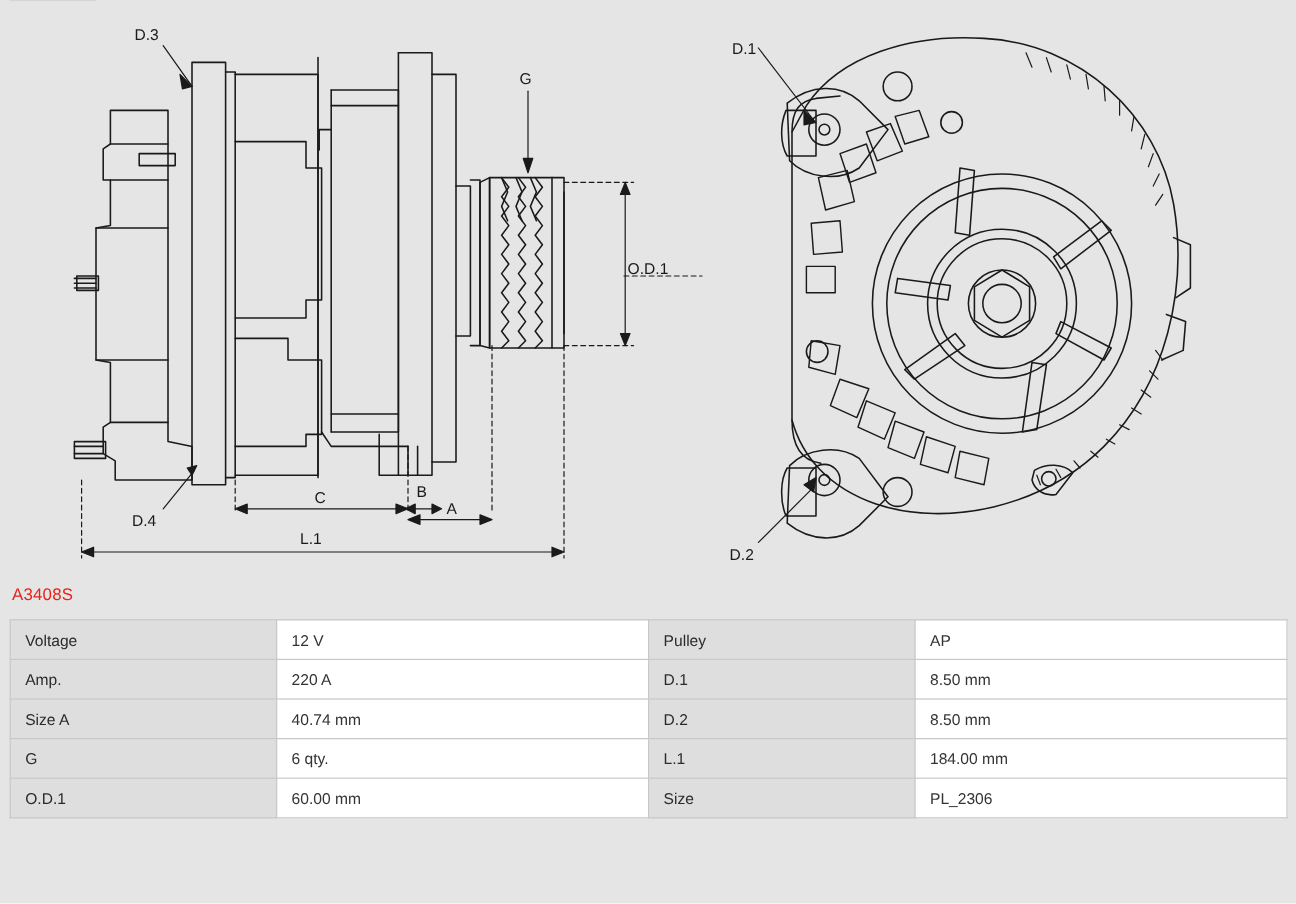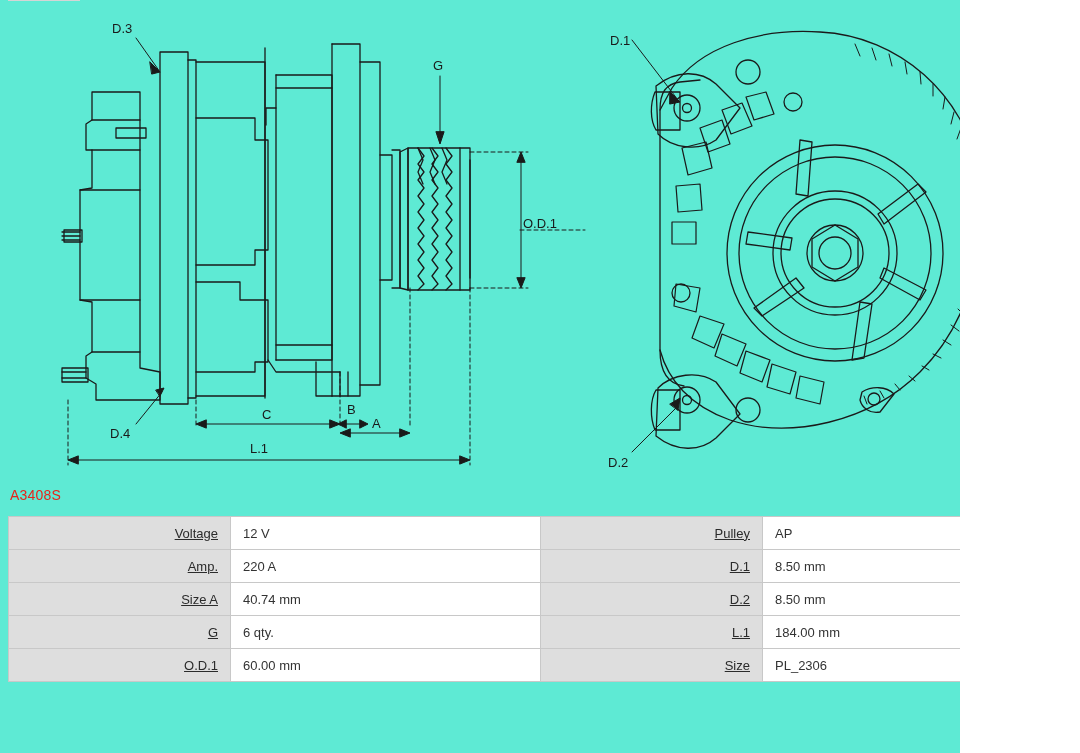--- a/index.html
+++ b/index.html
@@ -4,23 +4,23 @@
 <style>
   * { box-sizing: border-box; }
   html, body {
     margin: 0; padding: 0;
     width: 1080px; height: 753px;
     background: #ffffff;
     font-family: "Liberation Sans", sans-serif;
   }
   #root {
     position: relative;
-    width: 960px;
+    width: 1080px;
     height: 753px;
-    background: #5eead4;
+    background: #e5e5e5;
     overflow: hidden;
   }
   
   #drawing {
     position: absolute;
     left: 0; top: 0;
     width: 1080px; height: 480px;
   }
   #drawing svg { display: block; }
 
@@ -46,24 +46,23 @@
   }
   #spec-table td {
     height: 33px;
     border: 1px solid #c8c8c8;
     font-size: 13px;
     color: #333;
     padding: 0 12px;
   }
   #spec-table td.lbl {
     background: #dedede;
-    text-align: right;
+    text-align: left;
     width: 222px;
     color: #2b2b2b;
-    text-decoration: underline;
   }
   #spec-table td.val {
     background: #ffffff;
     text-align: left;
     width: 310px;
   }
   .top-rule {
     position: absolute;
     left: 8px; top: 0px;
     width: 72px; height: 1px;

